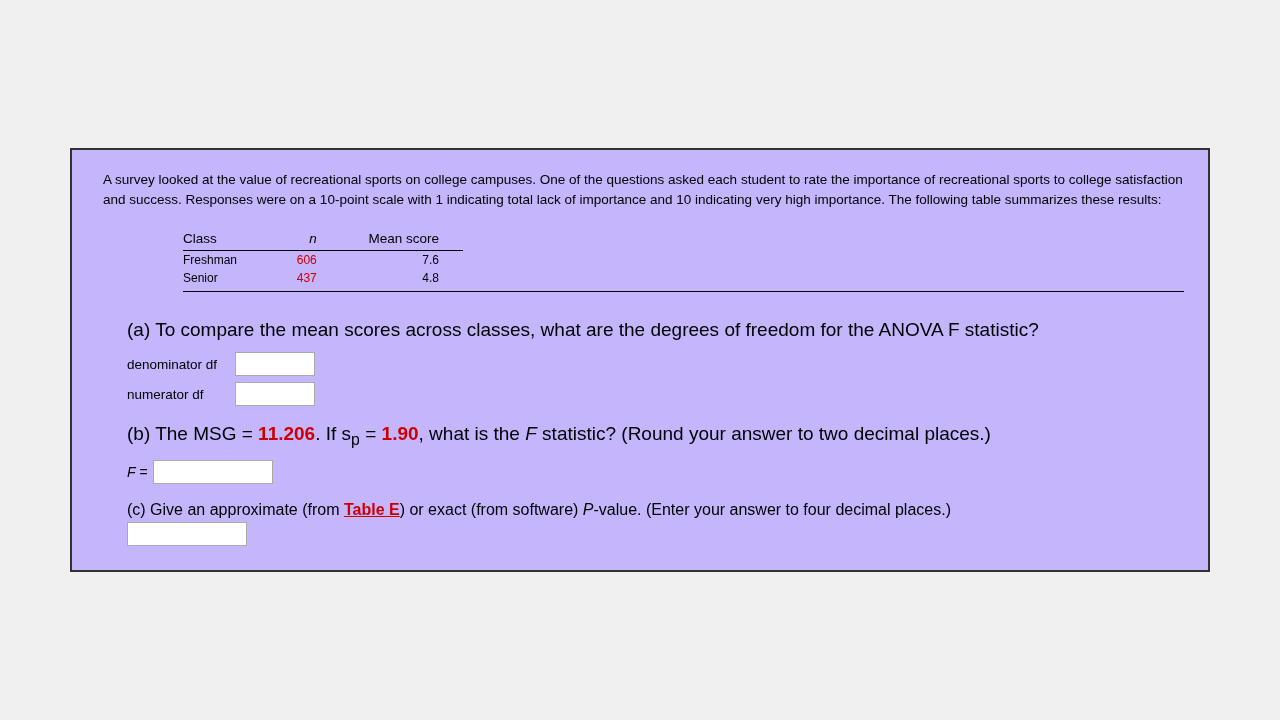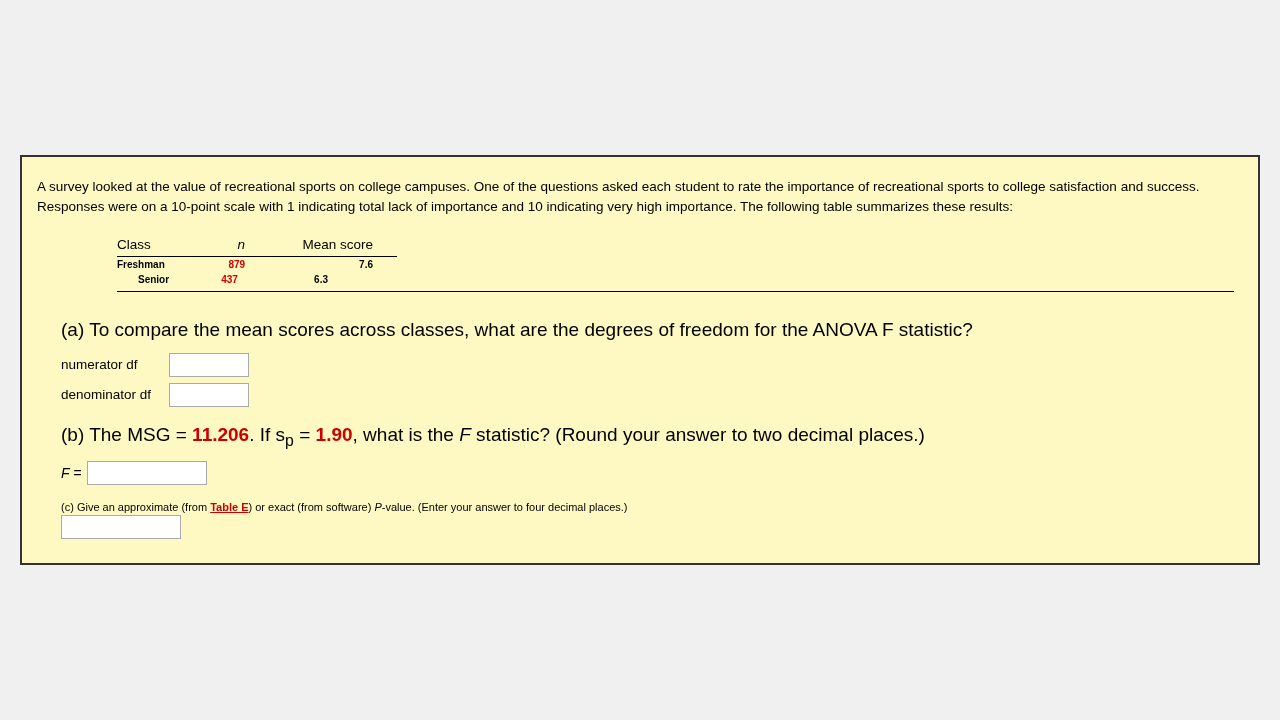--- a/index.html
+++ b/index.html
@@ -13,24 +13,24 @@
       font-family: Arial, sans-serif;
       font-size: 14px;
       width: 1280px;
       height: 720px;
       display: flex;
       align-items: center;
       justify-content: center;
     }
 
     .outer-container {
-      width: 1240px;
-      background-color: #fef9c3;
+      width: 1140px;
+      background-color: #c4b5fd;
       border: 2px solid #333333;
-      padding: 20px 24px 24px 15px;
+      padding: 20px 24px 24px 31px;
     }
 
     .intro-text {
       font-size: 13.5px;
       line-height: 1.5;
       color: #000000;
       margin-bottom: 16px;
     }
 
     .table-wrapper {
@@ -59,36 +59,34 @@
     table thead tr th.right {
       text-align: right;
     }
 
     table thead .header-row th {
       border-bottom: 1px solid #000000;
     }
 
     table tbody tr td {
       padding: 2px 24px 2px 0;
-      font-size: 10px;
-      color: #000000;
-      font-weight: bold;
+      font-size: 12px;
+      color: #000000;
     }
 
     table tbody tr td.red {
       color: #cc0000;
     }
 
     table tbody tr td.right {
       text-align: right;
     }
 
     table tbody tr:last-child td {
       padding-bottom: 4px;
-      text-align: center;
     }
 
     .table-footer-line {
       border-top: 1px solid #000000;
       width: 100%;
       margin-top: 2px;
     }
 
     .section {
       margin-left: 24px;
@@ -146,21 +144,21 @@
       display: flex;
       align-items: center;
       gap: 6px;
     }
 
     .p-value-section {
       margin-left: 24px;
     }
 
     .p-value-question {
-      font-size: 11px;
+      font-size: 16px;
       color: #000000;
       line-height: 1.5;
     }
   </style>
 </head>
 <body>
 
 <div class="outer-container">
 
   <p class="intro-text">A survey looked at the value of recreational sports on college campuses. One of the questions asked each student to rate the importance of recreational sports to college satisfaction and success. Responses were on a 10-point scale with 1 indicating total lack of importance and 10 indicating very high importance. The following table summarizes these results:</p>
@@ -170,43 +168,43 @@
       <thead>
         <tr class="header-row">
           <th>Class</th>
           <th class="italic right">n</th>
           <th class="right">Mean score</th>
         </tr>
       </thead>
       <tbody>
         <tr>
           <td>Freshman</td>
-          <td class="red right">879</td>
+          <td class="red right">606</td>
           <td class="right">7.6</td>
         </tr>
         <tr>
           <td>Senior</td>
           <td class="red right">437</td>
-          <td class="right">6.3</td>
+          <td class="right">4.8</td>
         </tr>
       </tbody>
     </table>
     <div class="table-footer-line"></div>
   </div>
 
   <div class="section">
     <p class="section-question">
       <span>(a) To compare the mean scores across classes, what are the degrees of freedom for the ANOVA F statistic?</span>
     </p>
     <div class="input-row">
-      <span class="input-label">numerator df</span>
+      <span class="input-label">denominator df</span>
       <input type="text" class="text-input" value="" style="">
     </div>
     <div class="input-row">
-      <span class="input-label">denominator df</span>
+      <span class="input-label">numerator df</span>
       <input type="text" class="text-input" value="" style="">
     </div>
   </div>
 
   <div class="section">
     <p class="section-question">
       <span>(b) The MSG = </span><span class="red-text">11.206</span><span>. If s</span><sub>p</sub><span> = </span><span class="red-text">1.90</span><span>, what is the <span class="italic">F</span> statistic? (Round your answer to two decimal places.)</span>
     </p>
     <div class="f-row">
       <span class="italic">F =</span>

